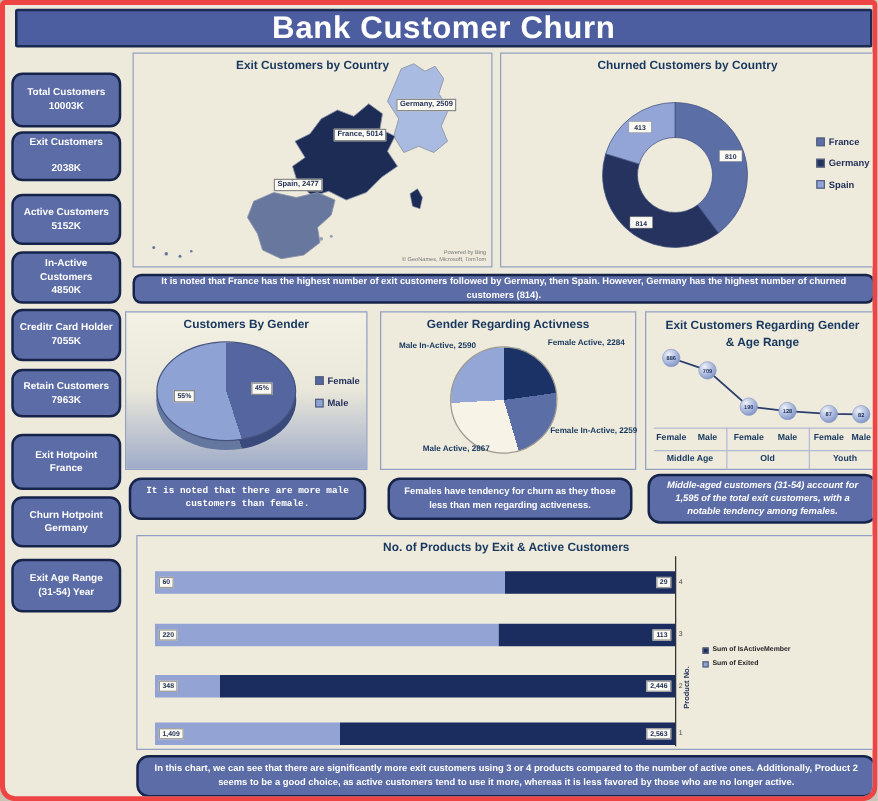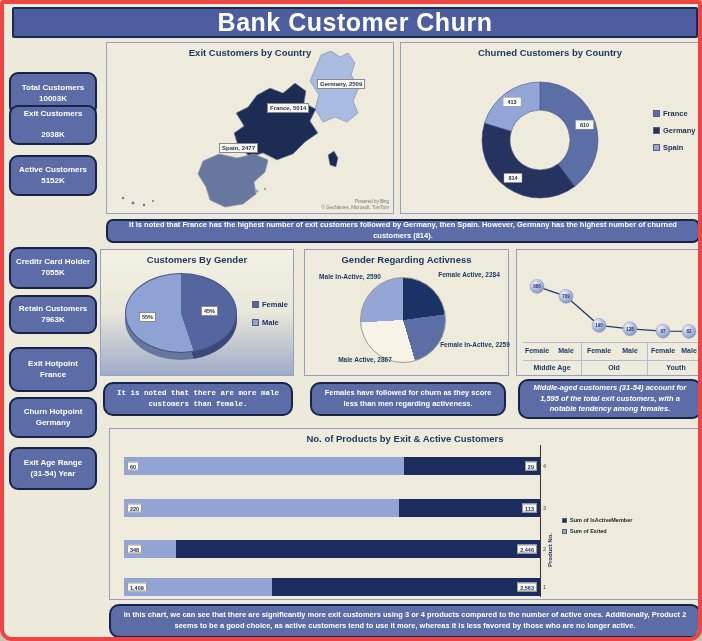--- a/index.html
+++ b/index.html
@@ -69,31 +69,35 @@
 </style>
 </head>
 <body>
 
 <div class="page">
 
   <div class="header">
     <h1>Bank Customer Churn</h1>
   </div>
 
-  <div class="kpi" style="top:68px;height:44px;">
+  <div class="kpi" style="top:54px;height:44px;">
     <span>Total Customers</span>
     <span>10003K</span>
   </div>
   <div class="kpi" style="top:101px;height:40px;gap:10px;">
     <span>Exit Customers</span>
     <span>2038K</span>
   </div>
   <div class="kpi" style="top:151px;height:41px;text-align:center;">
     <span>Active Customers</span>
     <span>5152K</span>
+  </div>
+  <div class="kpi" style="top:197px;height:42px;">
+    <span>In-Active Customers</span>
+    <span>4850K</span>
   </div>
   <div class="kpi" style="top:243px;height:42px;">
     <span>Creditr Card Holder</span>
     <span>7055K</span>
   </div>
   <div class="kpi" style="top:291px;height:39px;">
     <span>Retain Customers</span>
     <span>7963K</span>
   </div>
   <div class="kpi" style="top:343px;height:45px;">
@@ -184,20 +188,21 @@
   <div class="panel" style="left:300px;top:245px;width:205px;height:127px;">
     <div class="chart-title">Gender Regarding  Activness</div>
     <div id="act-pie" style="position: absolute; left: 55px; top: 27px; width: 86px; height: 86px; border-radius: 50%; border: 1px solid rgb(154, 154, 142); background: conic-gradient(rgb(27, 50, 102) 0deg, rgb(27, 50, 102) 82.224deg, rgb(91, 110, 166) 82.224deg, rgb(91, 110, 166) 163.548deg, rgb(247, 244, 231) 163.548deg, rgb(247, 244, 231) 266.76deg, rgb(147, 166, 214) 266.76deg, rgb(147, 166, 214) 360deg);"></div>
     <div class="act-label" style="left:128px;top:20px;width:72px;">Female Active, 2284</div>
     <div class="act-label" style="left:135px;top:90px;width:70px;">Female In-Active, 2259</div>
     <div class="act-label" style="left:28px;top:105px;width:64px;">Male Active, 2867</div>
     <div class="act-label" style="left:14px;top:22px;width:62px;">Male In-Active, 2590</div>
   </div>
 
   <div class="panel" style="left:512px;top:245px;width:188px;height:127px;">
+    <div class="chart-title" style="padding:0 14px;line-height:1.5;">Exit Customers Regarding Gender &amp; Age Range</div>
     <svg id="age-svg" width="188" height="92" viewBox="0 0 188 92" style="position:absolute;left:0;top:0;">
         <defs>
           <radialGradient id="bub" cx="35%" cy="30%" r="75%">
             <stop offset="0%" stop-color="#eef1f8"></stop>
             <stop offset="60%" stop-color="#a9b8dd"></stop>
             <stop offset="100%" stop-color="#7e92c4"></stop>
           </radialGradient>
         </defs>
         <polyline points="20,36.384 49,46.296 82,75.36 113,78.832 146,81.128 172,81.408" fill="none" stroke="#2c3c6e" stroke-width="1.4"></polyline>
         <circle cx="20" cy="36.384" r="7" fill="url(#bub)" stroke="#8b99c2" stroke-width="0.5"></circle>
@@ -225,21 +230,21 @@
     <div class="age-axis-label" style="left:172px;top:97px;">Male</div>
     <div class="age-axis-label" style="left:35px;top:114px;">Middle Age</div>
     <div class="age-axis-label" style="left:97px;top:114px;">Old</div>
     <div class="age-axis-label" style="left:159px;top:114px;">Youth</div>
   </div>
 
   <div class="note" style="left:99px;top:378px;width:190px;height:34px;font-family:Liberation Mono, monospace;">
     <span>It is noted that there are more male customers than female.</span>
   </div>
   <div class="note" style="left:306px;top:378px;width:196px;height:34px;">
-    <span>Females have followed for churn as they score less than men regarding activeness.</span>
+    <span>Females have tendency for churn as they those less than men regarding activeness.</span>
   </div>
   <div class="note" style="left:514px;top:375px;width:184px;height:40px;font-style:italic;">
     <span>Middle-aged customers (31-54) account for 1,595 of the total exit customers, with a notable tendency among females.</span>
   </div>
 
   <div class="panel" style="left:105px;top:424px;width:592px;height:172px;padding-left:44px;">
     <div class="chart-title">No. of Products by Exit &amp; Active Customers</div>
     <div class="axis-line"></div>
 
     <div class="bar-row" style="top:28px;">

